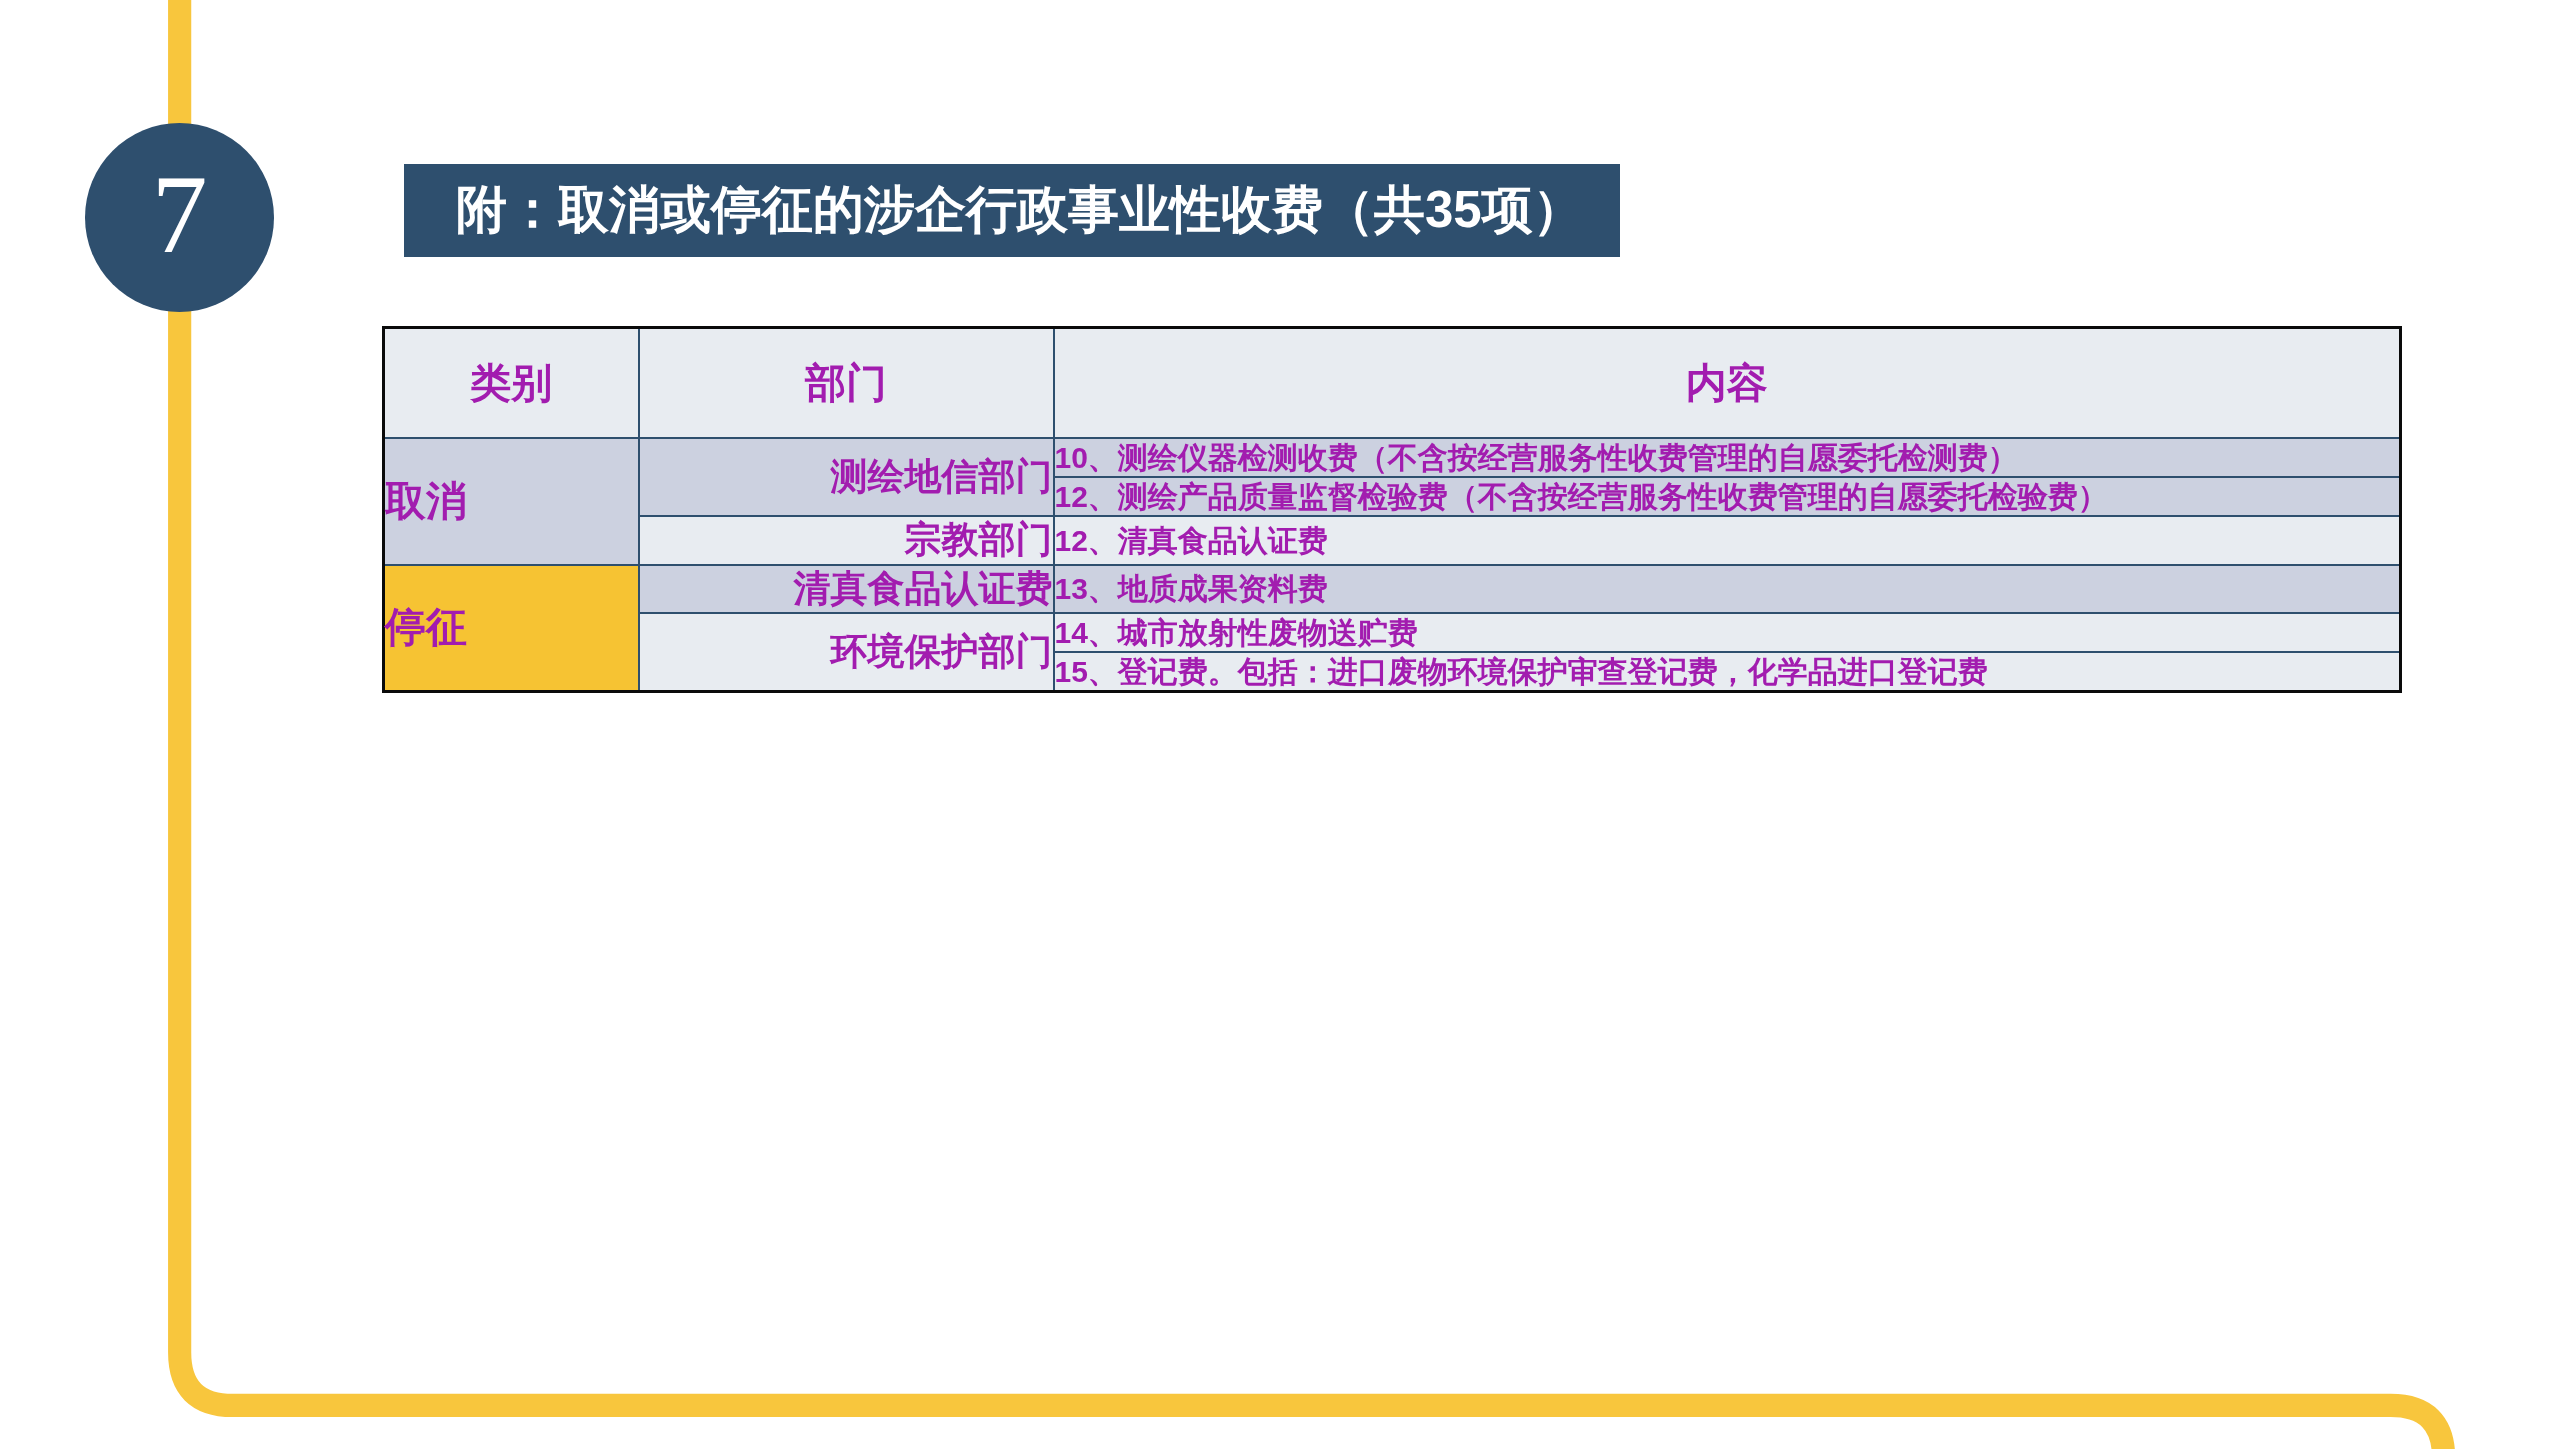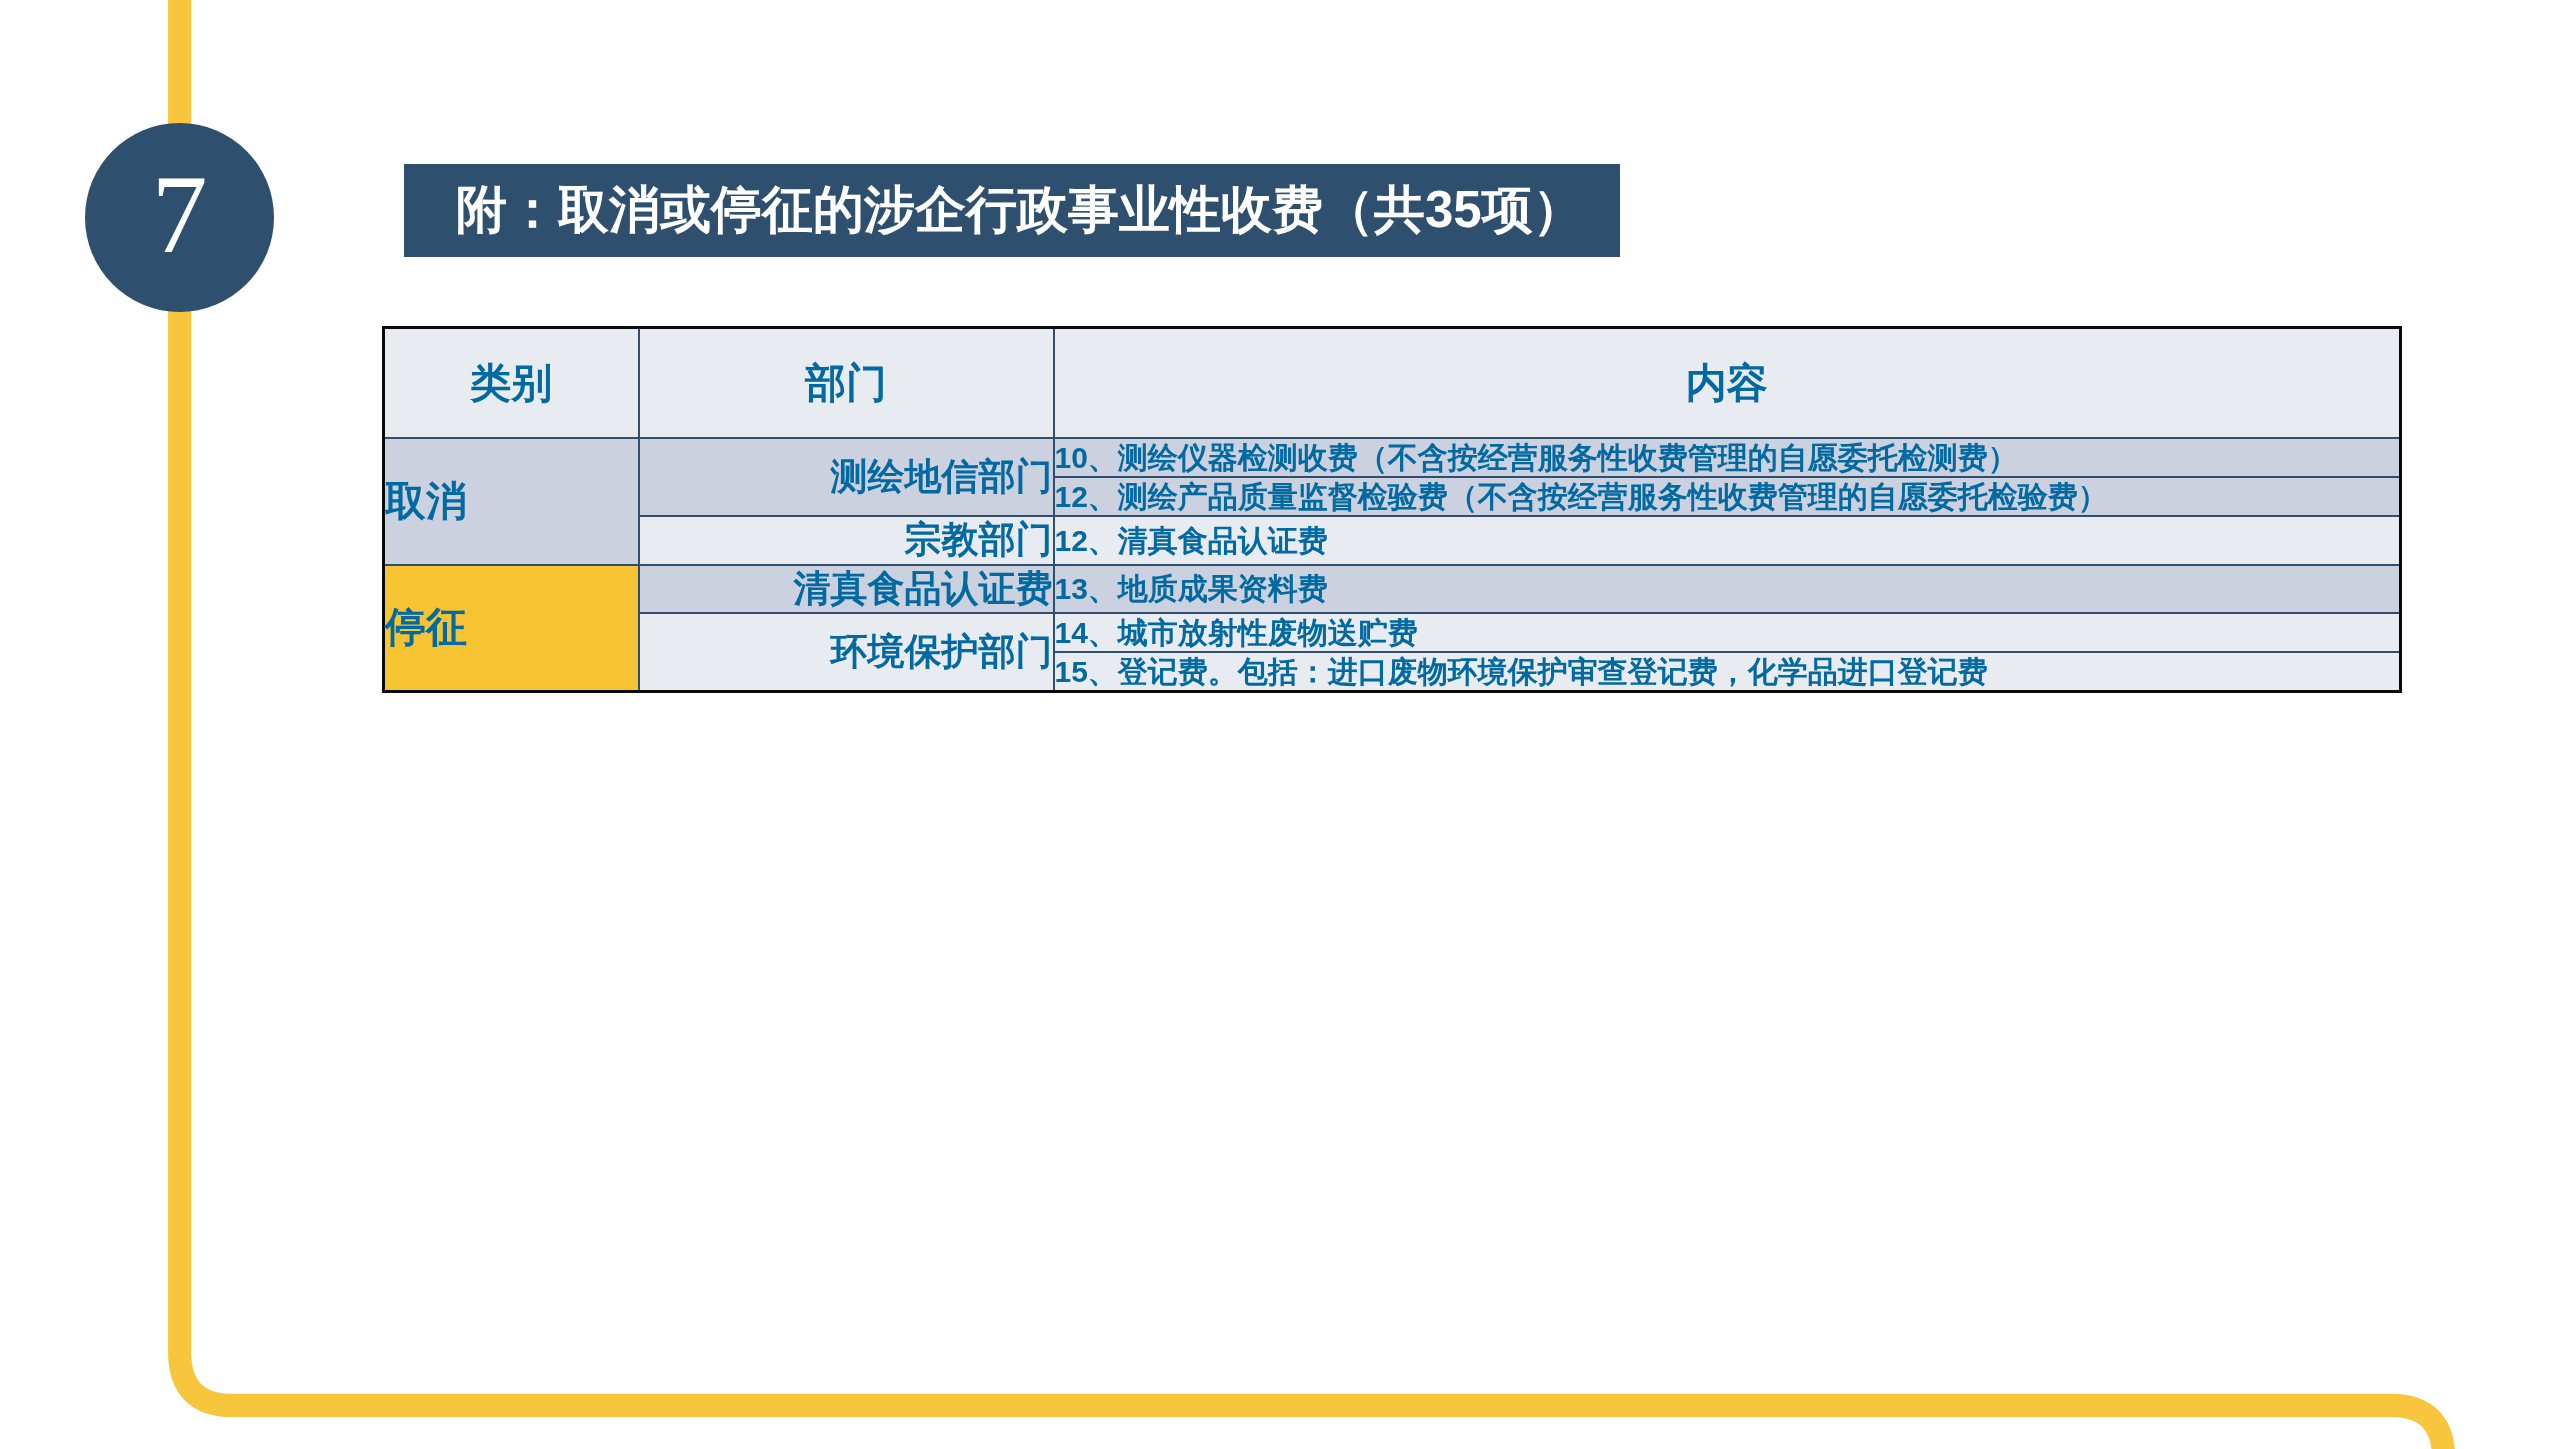--- a/index.html
+++ b/index.html
@@ -86,21 +86,21 @@
   }
   #fee-table col.col-category { width: 255px; }
   #fee-table col.col-dept     { width: 415px; }
   #fee-table col.col-content  { width: 1347px; }
 
   #fee-table td,
   #fee-table th {
     border: 2.9px solid #2E4F6E;
     padding: 0;
     vertical-align: middle;
-    color: #0369a1;
+    color: #a21caf;
   }
 
   
   .hdr-cell {
     background: #E8ECF1;
     height: 108px;
     text-align: center;
     font-size: 41px;
     font-weight: bold;
     color: #23445F;

